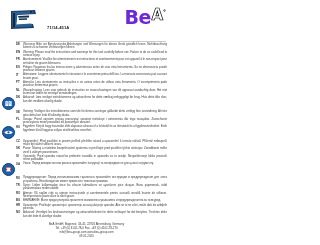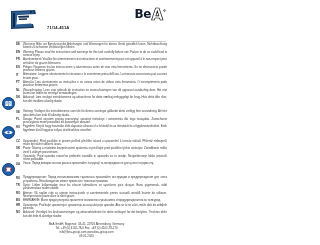--- a/index.html
+++ b/index.html
@@ -44,23 +44,23 @@
   .brand-logo {
     position: absolute;
     right: 7px;
     top: 8px;
     display: flex;
     align-items: flex-start;
     line-height: 1;
   }
   .brand-be {
     font-family: "DejaVu Sans", sans-serif;
-    font-size: 12px;
-    font-weight: bold;
-    color: #0f172a;
+    font-size: 19px;
+    font-weight: bold;
+    color: #6d28d9;
     letter-spacing: -0.4px;
   }
   .brand-a {
     font-family: "DejaVu Sans", sans-serif;
     font-size: 15px;
     font-weight: bold;
     color: #ffffff;
     -webkit-text-stroke: 0.7px #000000;
     letter-spacing: -0.5px;
     margin-left: 0.5px;

